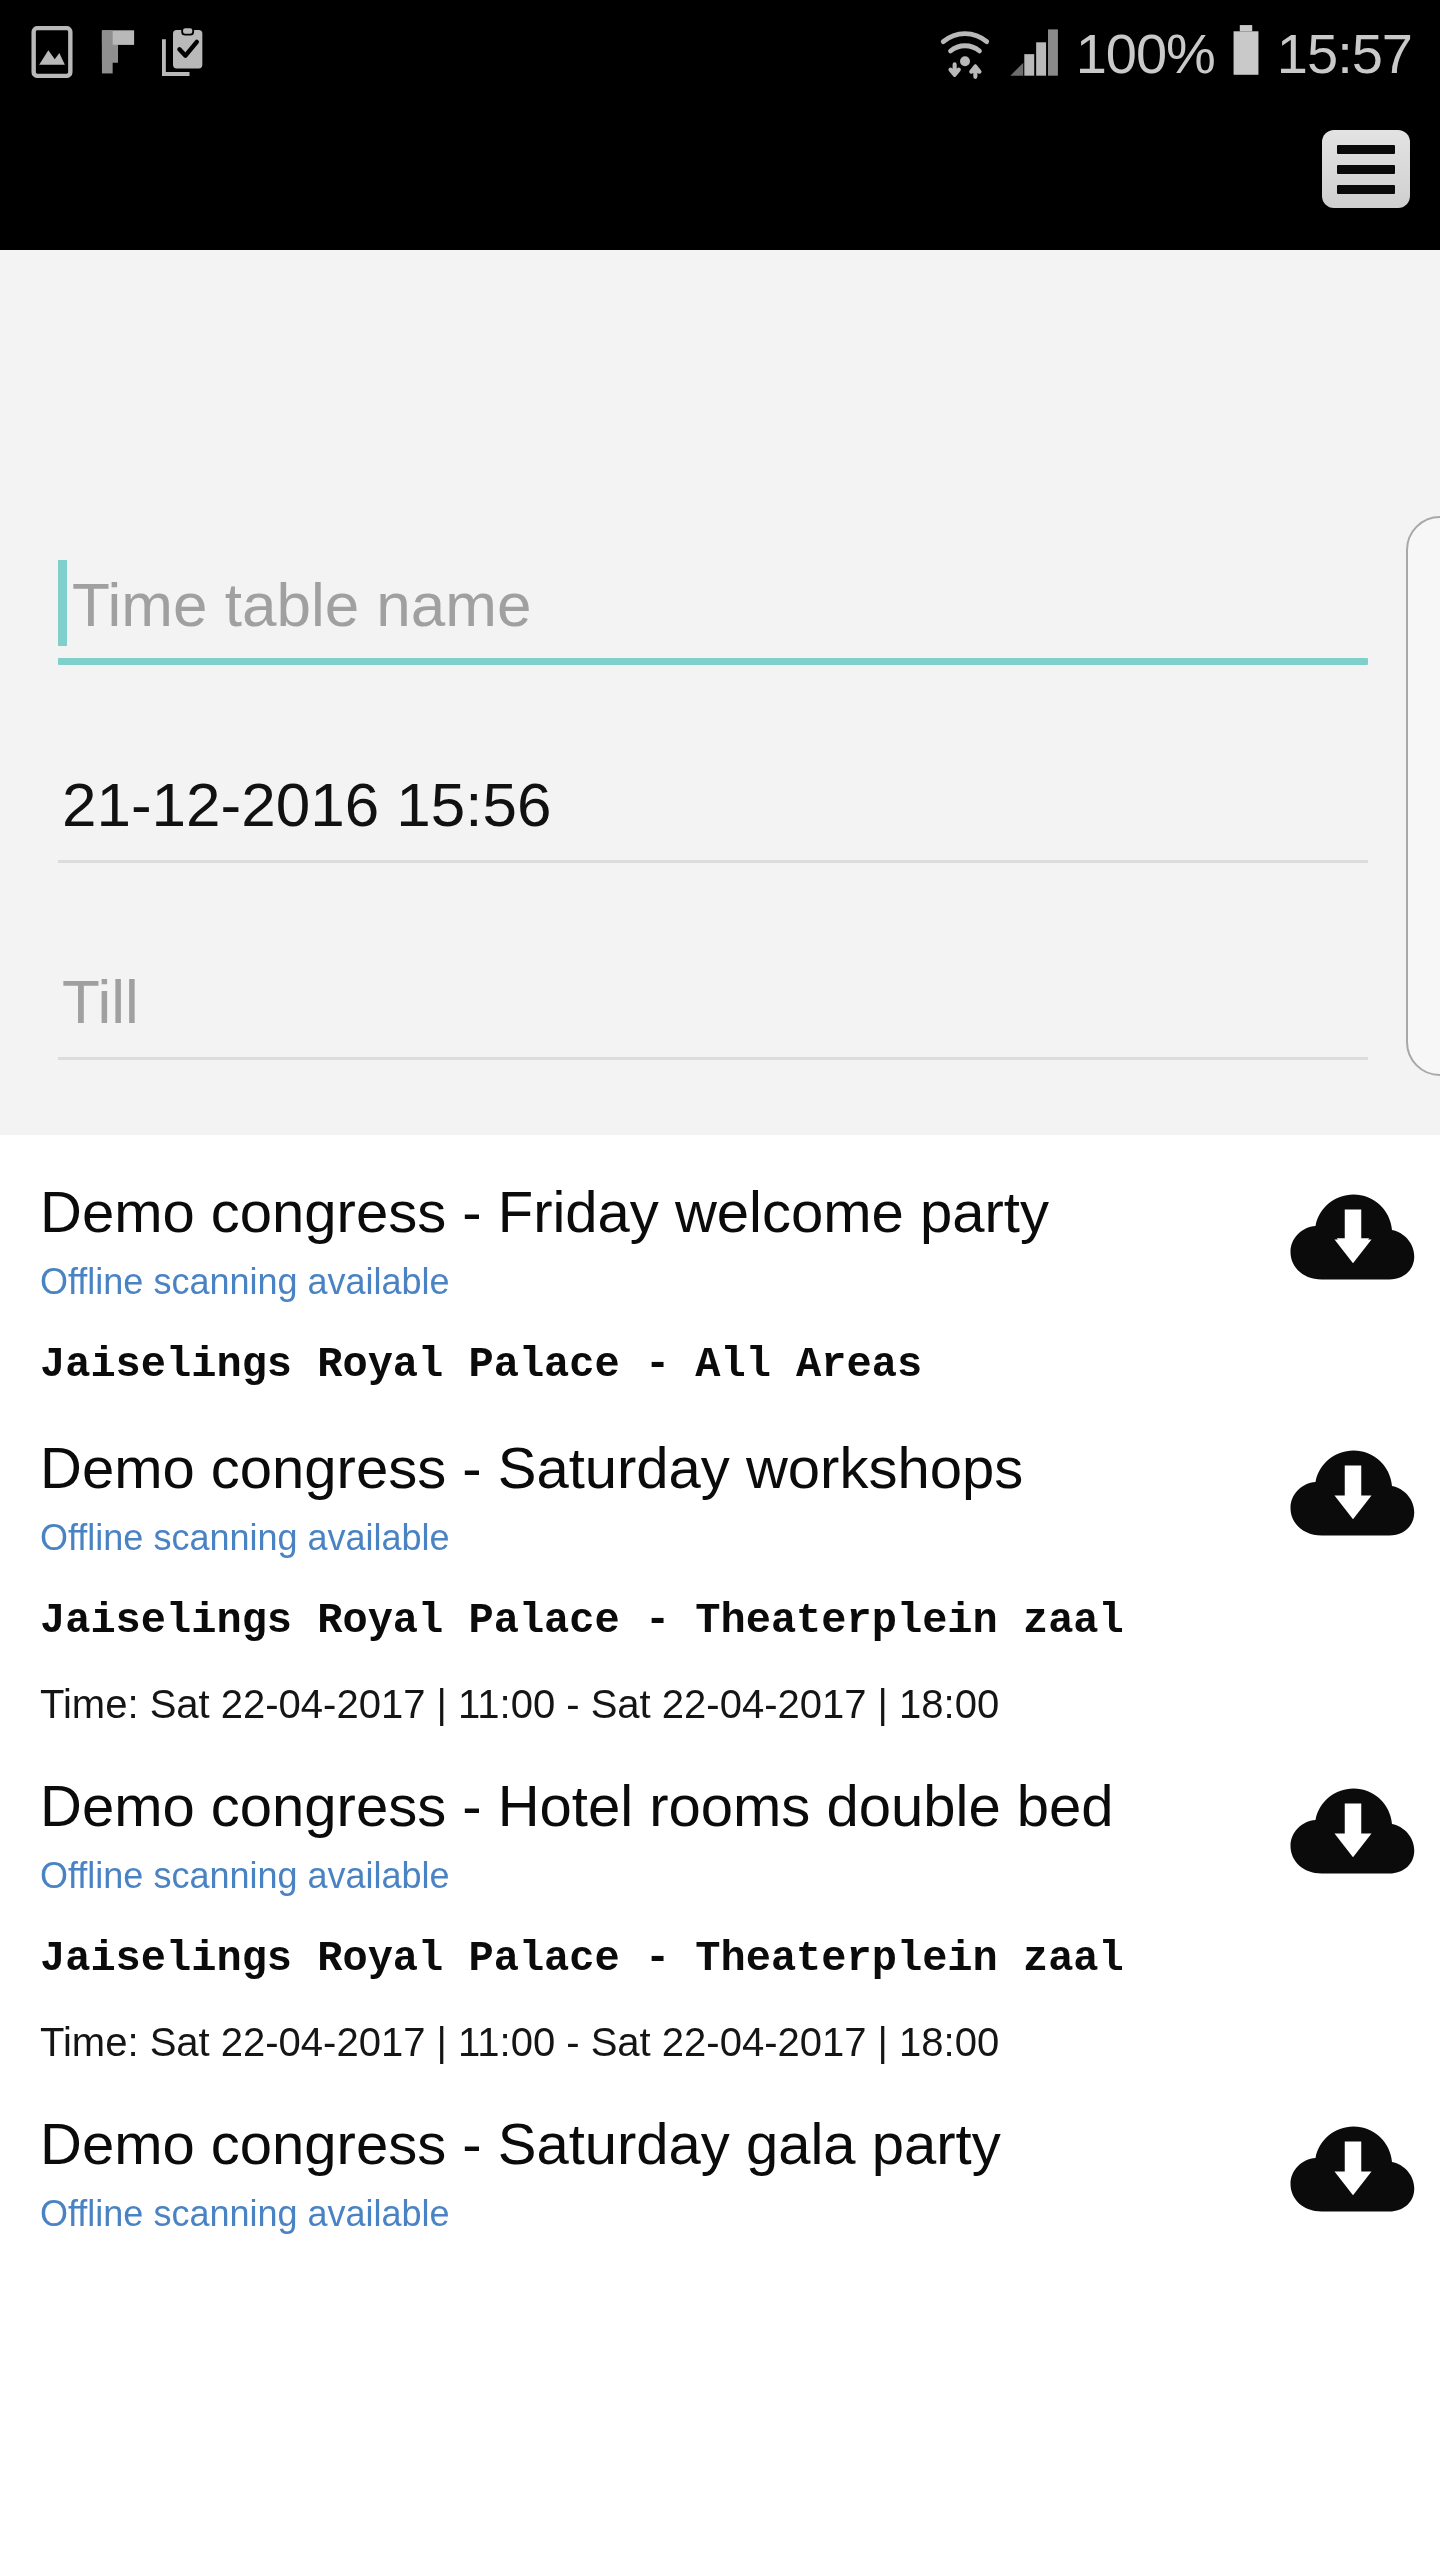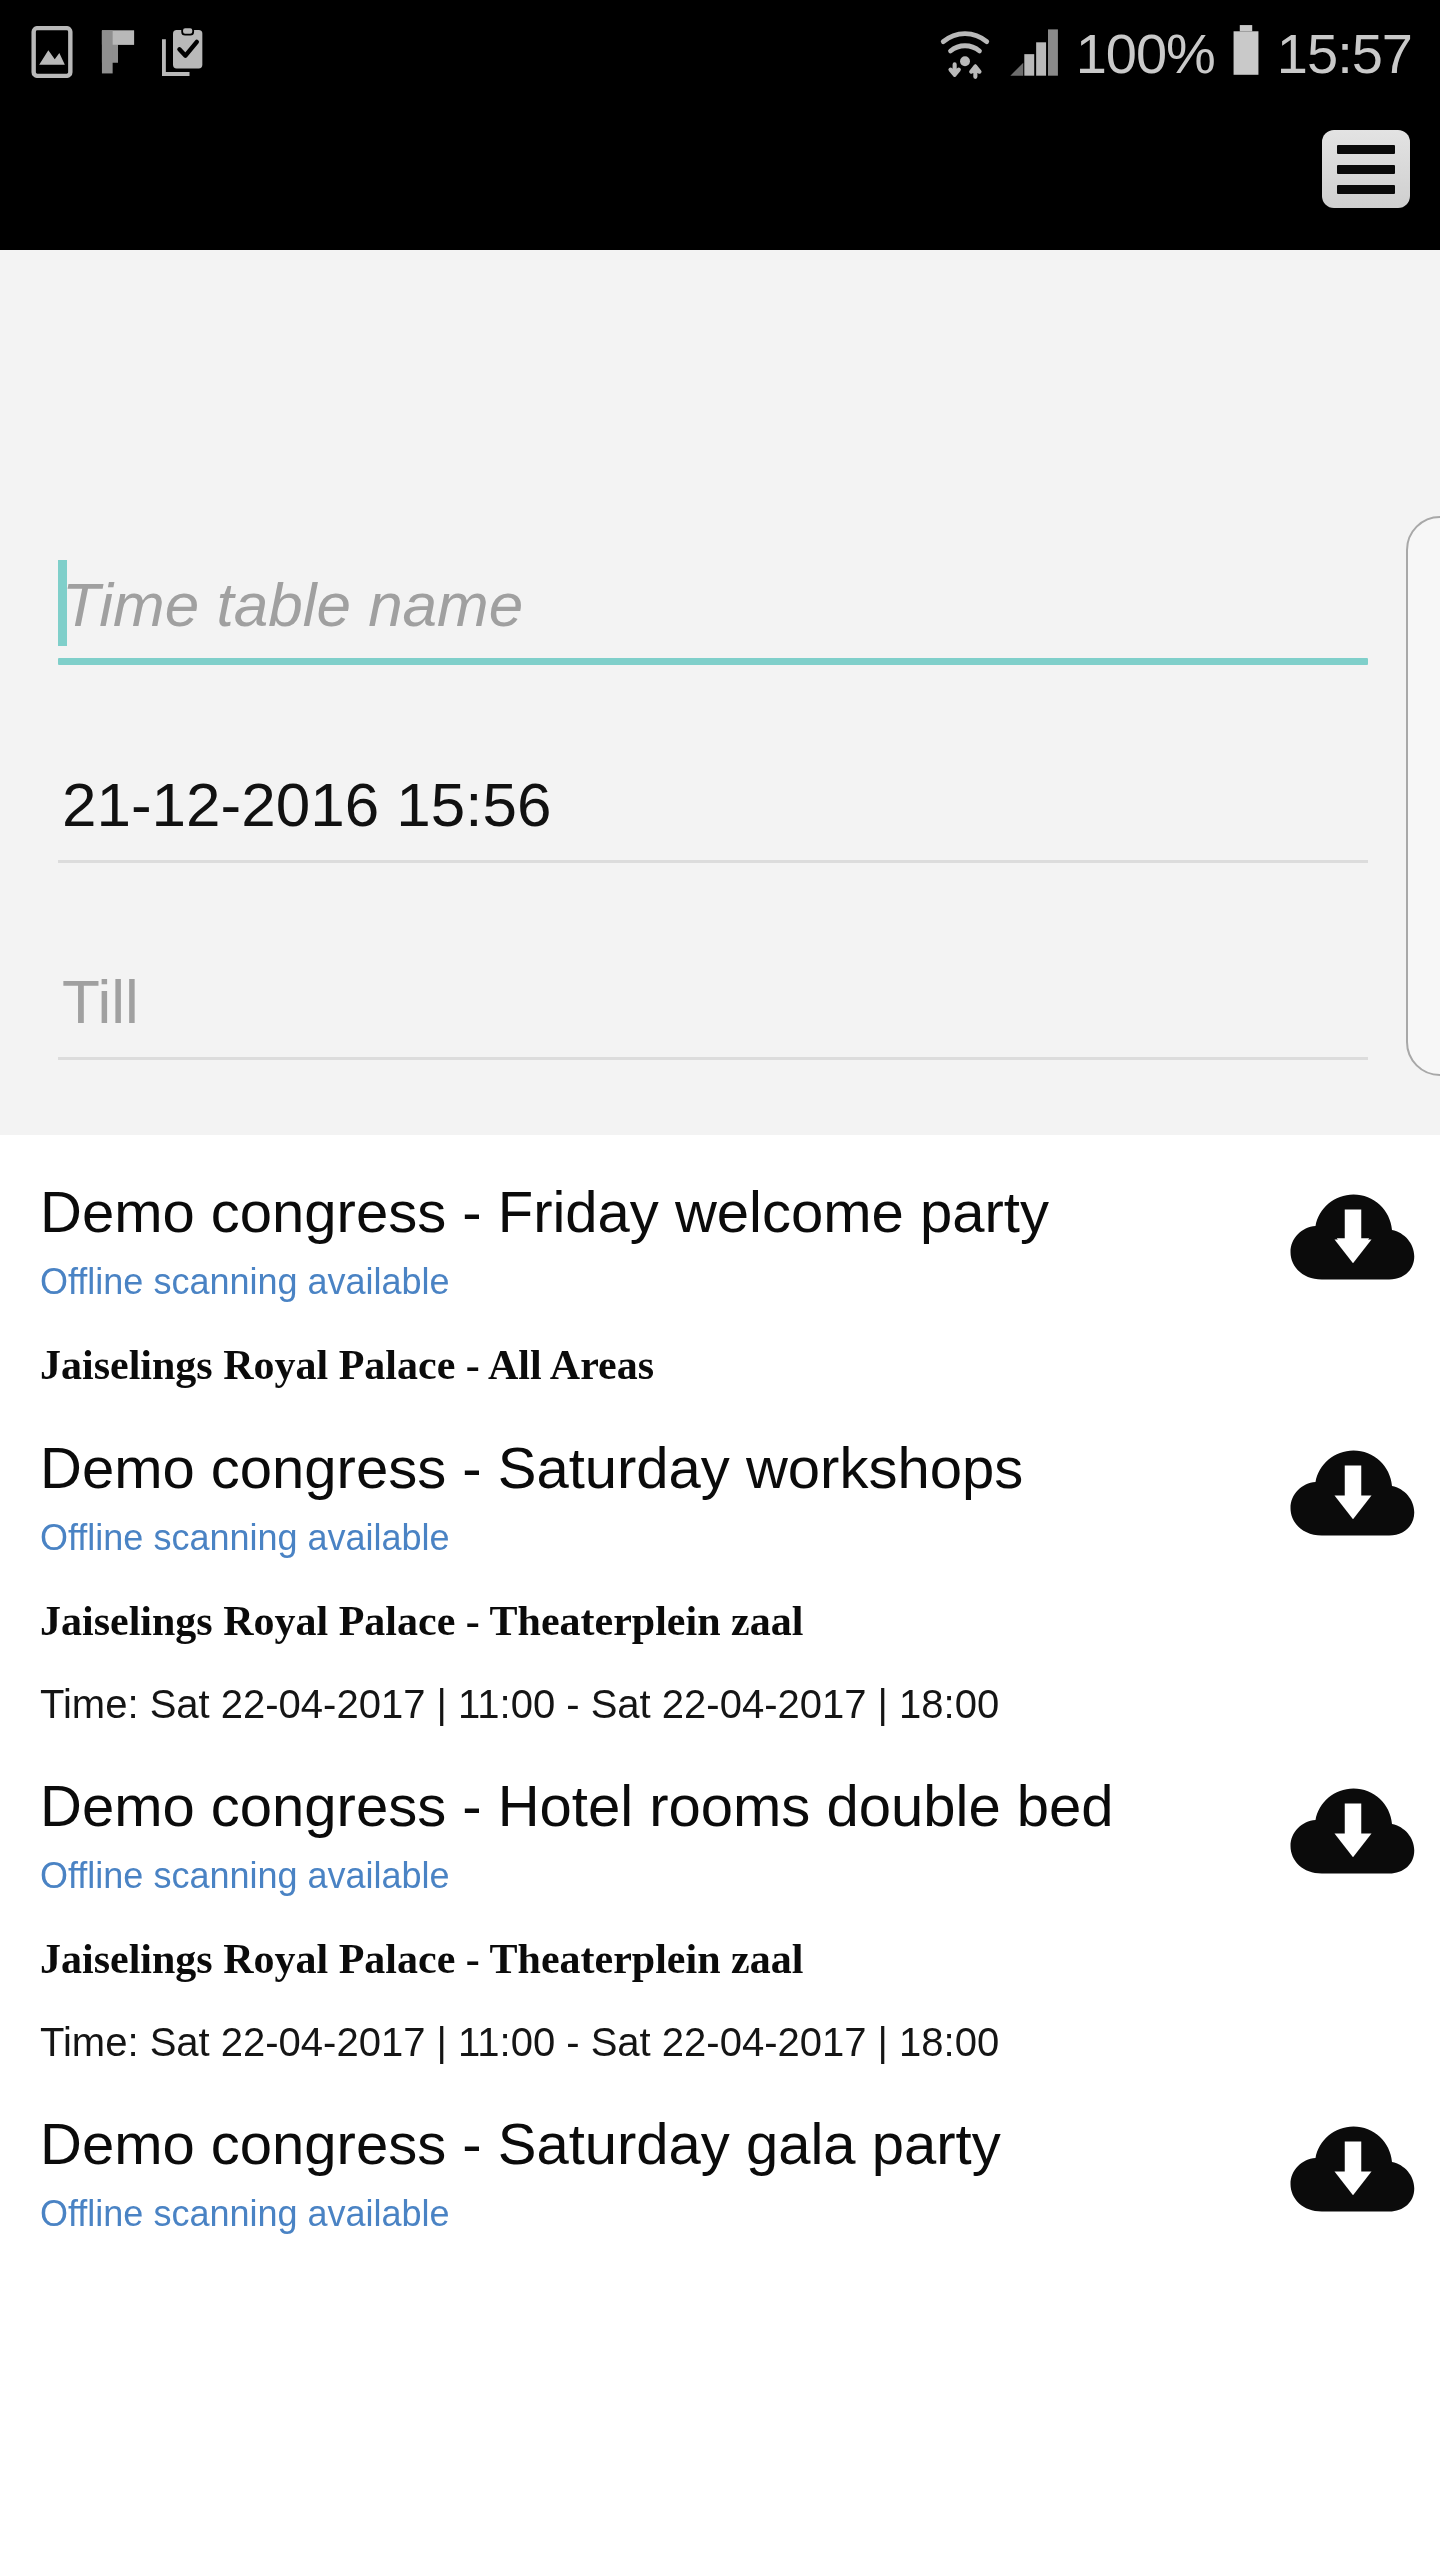--- a/index.html
+++ b/index.html
@@ -65,21 +65,21 @@
   .ul-focus { height:7px; background:#7fcfca; border-radius:1px; }
   .ul-plain { height:3px; background:#dcdcdc; }
   .caret {
     position:absolute; width:9px; background:#7fcfca;
   }
 
   
   #f1 { top:318px; }
   #f1 .underline { top:90px; }
   #f1 .caret { left:0px; top:-8px; height:86px; }
-  #f1 .ftext { padding-left:4px;font-style:italic; }
+  #f1 .ftext { padding-left:14px; }
 
   
   #f2 { top:518px; }
   #f2 .underline { top:92px; }
   #f2 .ftext { padding-left:4px; }
 
   
   #f3 { top:715px; }
   #f3 .underline { top:92px; }
   #f3 .ftext { padding-left:4px; }
@@ -119,21 +119,21 @@
     font-size:58px; line-height:66px; color:#0b0b0b; white-space:nowrap;
     font-family:"Liberation Sans", sans-serif;
   }
   .row-sub {
     font-size:36px; line-height:46px; color:#4a83c4; margin-top:14px;
     font-family:"Liberation Sans", sans-serif;
   }
   .row-loc {
     font-size:42px; line-height:52px; color:#0b0b0b; font-weight:bold;
     margin-top:34px; white-space:nowrap;
-    font-family:Liberation Serif, serif;
+    font-family:Liberation Mono, monospace;
   }
   .row-time {
     font-size:40px; line-height:50px; color:#151515; margin-top:32px;
     white-space:nowrap; font-family:"Liberation Sans", sans-serif;
   }
   .cloud {
     position:absolute; right:22px; top:52px; width:130px; height:100px;
   }
 </style>
 </head>

